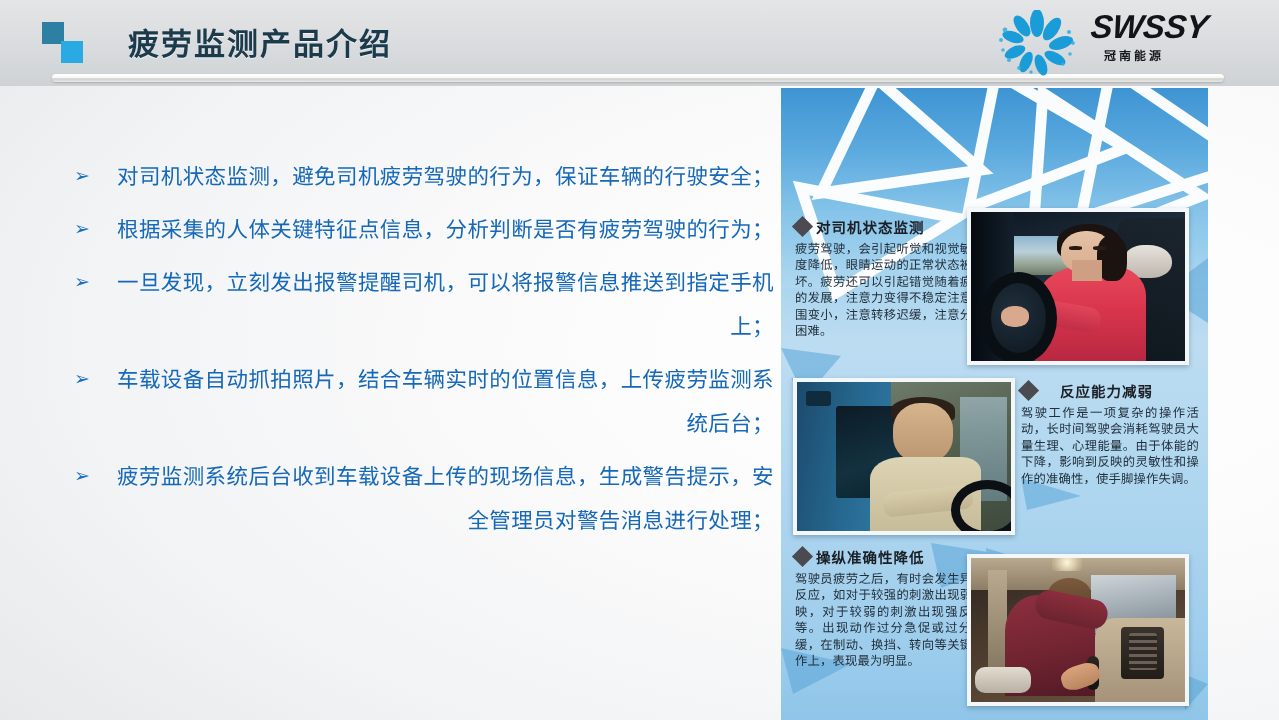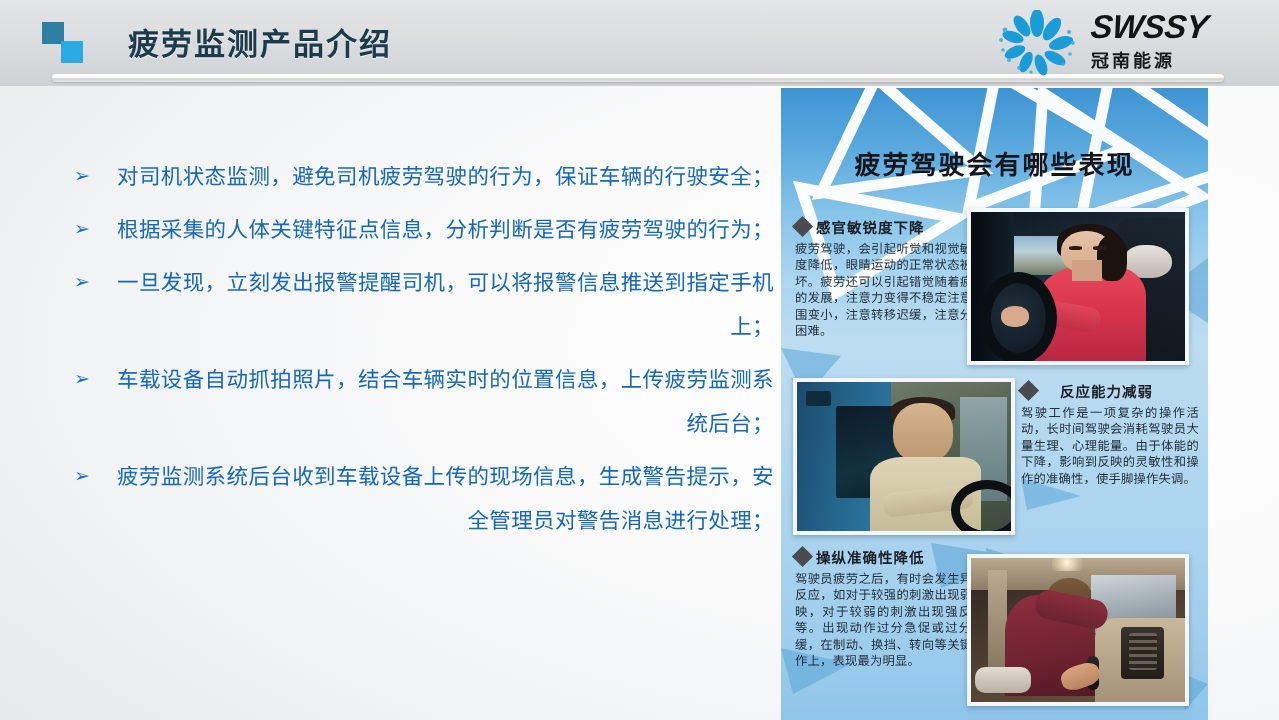--- a/index.html
+++ b/index.html
@@ -83,24 +83,25 @@
     font-size: 33px;
     font-weight: bold;
     color: #111418;
     letter-spacing: -0.5px;
     line-height: 34px;
     font-style: italic;
     transform: skewX(-6deg);
   }
   .logo-sub {
     margin-top: 2px;
-    font-size: 18px;
+    font-size: 12px;
     font-weight: bold;
     color: #15181c;
     letter-spacing: 3px;
+    margin-left: 13px;
   }
 
   
   .content-title {
     position: absolute;
     left: 60px; top: 101px;
     width: 710px;
     text-align: center;
     font-size: 27px;
     font-weight: bold;
@@ -393,26 +394,25 @@
         <path d="M 210 232 L 300 258 L 212 276 Z"></path>
         <path d="M 205 460 L 290 486 L 208 504 Z"></path>
         <path d="M 240 390 L 300 408 L 246 422 Z"></path>
         <path d="M 150 455 L 245 470 L 160 500 Z"></path>
         <path d="M 0 560 L 70 576 L 12 606 Z"></path>
         <path d="M 300 520 L 395 540 L 318 572 Z"></path>
         <path d="M 400 585 L 427 596 L 404 622 Z"></path>
       </g>
     </svg>
 
-    <div class="info-title">疲劳驾驶会有哪些表现</div>
 
     <div class="section" style="left:14px; top:128px; width:190px;">
       <div class="sec-head">
         <span class="diamond"></span>
-        <span class="sec-title">感官敏锐度下降</span>
+        <span class="sec-title">对司机状态监测</span>
       </div>
       <div class="sec-body">疲劳驾驶，会引起听觉和视觉敏锐度降低，眼睛运动的正常状态被破坏。疲劳还可以引起错觉随着疲劳的发展，注意力变得不稳定注意范围变小，注意转移迟缓，注意分配困难。</div>
     </div>
 
     <div class="photo p1" style="left:186px; top:120px; width:222px; height:157px;">
       <div class="ph-inner">
         <div class="road"></div>
         <div class="pillar"></div>
         <div class="seat"></div>
         <div class="pillow"></div>

